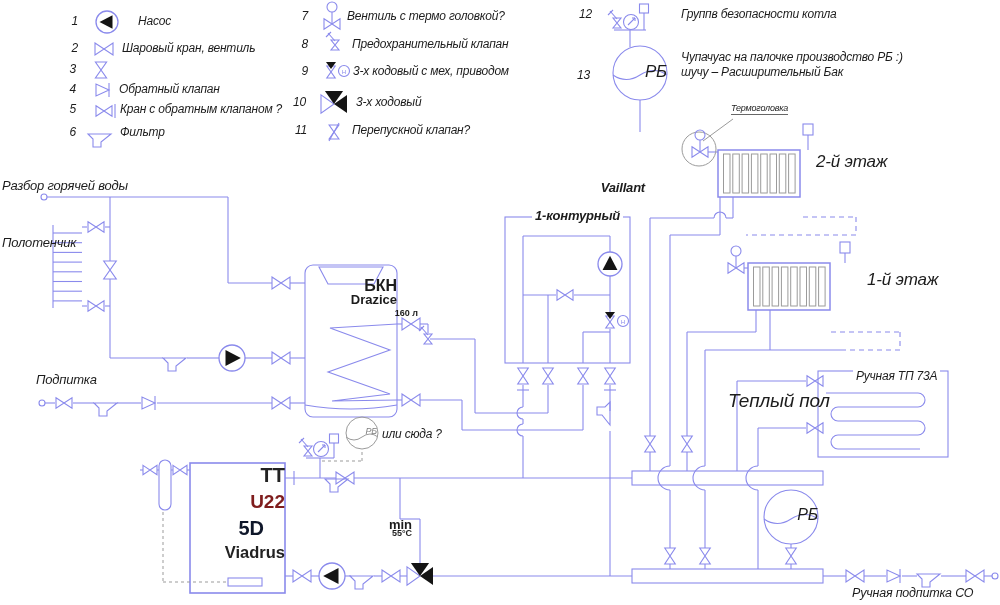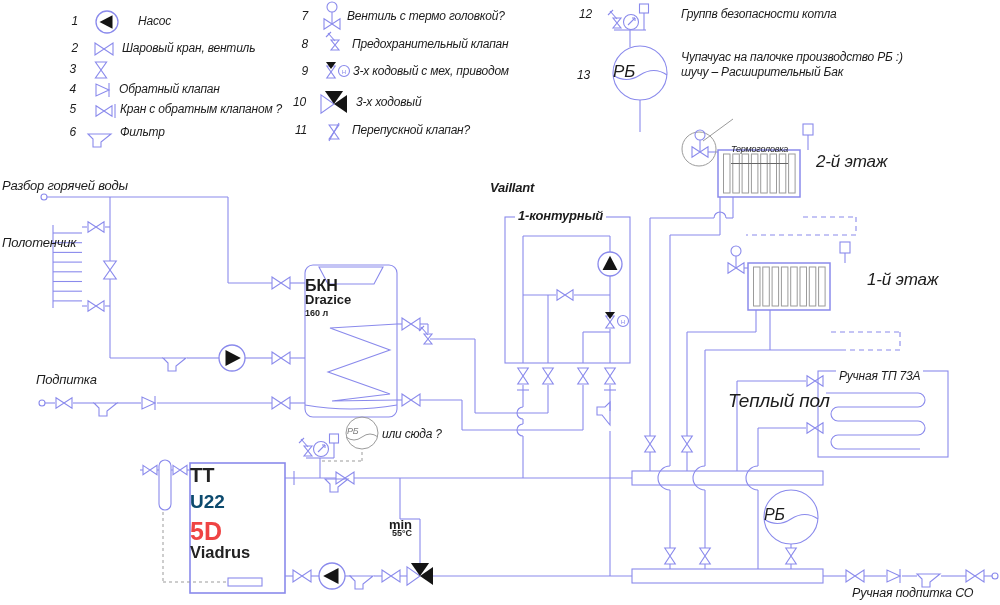--- a/index.html
+++ b/index.html
@@ -2,24 +2,24 @@
 <html><head>
 <meta charset="utf-8">
 <style>
   html,body{margin:0;padding:0;background:#fff;}
   #stage{position:relative;width:1000px;height:605px;background:#fff;overflow:hidden;
          font-family:"Liberation Sans",sans-serif;}
   #diagram{position:absolute;left:0;top:0;}
   .lb{position:absolute;white-space:nowrap;color:#1c1c1c;font-style:italic;
       font-size:12px;line-height:1.15;letter-spacing:-0.2px;}
   .rm{font-style:normal;font-weight:bold;letter-spacing:0;}
-  .ctr{text-align:left;}
-  .bgw{background:#fff;padding:0 3px;}
+  .ctr{text-align:right;}
+  .bgw{background:#fff;padding:0 3px;margin-left:17px;}
   .gray{color:#808080;}
-  .und{border-bottom:1px solid #666;padding-bottom:9px;margin-top:41px;}
+  .und{border-bottom:1px solid #666;padding-bottom:1px;}
   .rt{text-align:right;}
 </style>
 </head>
 <body>
 
 <div id="stage">
   <svg id="diagram" width="1000" height="605" viewBox="0 0 1000 605">
       <g stroke="#8a8aec" fill="none" stroke-width="1.1">
         <line x1="47" y1="197" x2="228" y2="197"></line>
         <line x1="228" y1="197" x2="228" y2="283"></line>
@@ -352,18 +352,18 @@
   <span class="lb" style="left:728px;top:390px;font-size:19px">Теплый пол</span>
 
   <span class="lb ctr" style="left:764px;top:506px;width:54px;font-size:16px">РБ</span>
   <span class="lb ctr gray" style="left:347px;top:426px;width:30px;font-size:9px">РБ</span>
   <span class="lb" style="left:382px;top:428px;font-size:12px">или сюда ?</span>
 
   <span class="lb rm rt" style="left:384px;top:518px;width:28px;font-size:13px">min</span>
   <span class="lb rm rt" style="left:384px;top:528px;width:28px;font-size:9px">55°C</span>
 
   <span class="lb rm ctr" style="left:190px;top:464px;width:95px;font-size:20px;color:#222">ТТ</span>
-  <span class="lb rm ctr" style="left:190px;top:491px;width:95px;font-size:19px;color:#0c4a6e">U22</span>
-  <span class="lb rm ctr" style="left:190px;top:517px;width:74px;font-size:25px;color:#ef4444">5D</span>
+  <span class="lb rm ctr" style="left:190px;top:491px;width:95px;font-size:19px;color:#7f1d1d">U22</span>
+  <span class="lb rm ctr" style="left:190px;top:517px;width:74px;font-size:20px;color:#0f172a">5D</span>
   <span class="lb rm ctr" style="left:190px;top:543px;width:95px;font-size:16.5px;color:#222">Viadrus</span>
 
   <span class="lb" style="left:852px;top:586px;font-size:12.5px">Ручная подпитка СО</span>
 </div>
 
 </body></html>

